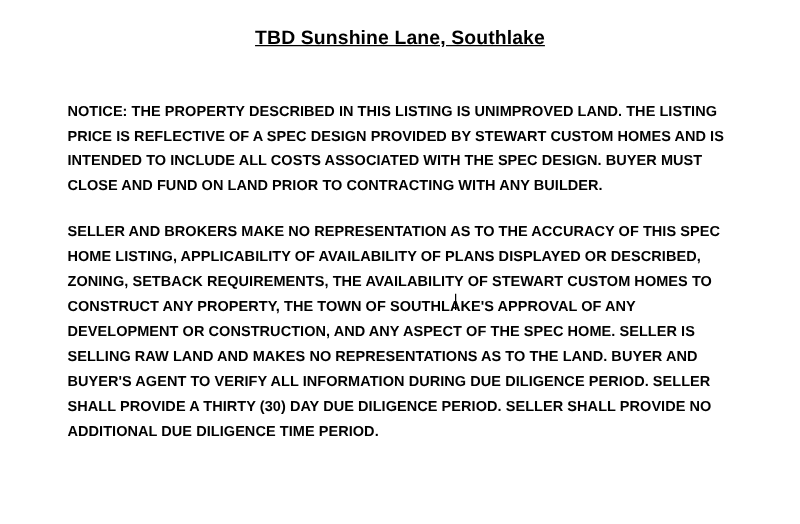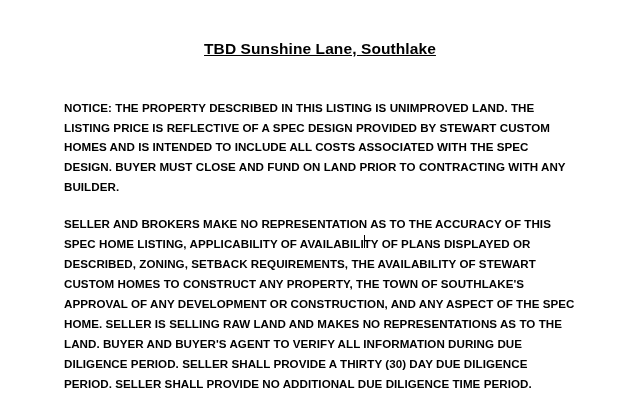--- a/index.html
+++ b/index.html
@@ -15,21 +15,21 @@
     overflow: hidden;
   }
   .page {
     position: relative;
     width: 640px;
     height: 419px;
     box-sizing: border-box;
     padding: 0 48px;
   }
   .title-block {
-    padding-top: 40px;
+    padding-top: 22px;
     text-align: center;
   }
   .doc-title {
     font-size: 15.5px;
     font-weight: bold;
     text-decoration: underline;
     letter-spacing: 0.1px;
     line-height: 1.2;
     margin: 0;
   }
@@ -42,21 +42,21 @@
     margin: 34px 0 0 0;
   }
   .body-block {
     margin-top: 39px;
   }
   .para {
     font-size: 11.6px;
     font-weight: bold;
     line-height: 1.72;
     letter-spacing: 0.05px;
-    margin: 16px;
+    margin: 6px;
     text-align: left;
   }
   .para + .para {
     margin-top: 17px;
   }
   .caret {
     position: absolute;
     left: 364px;
     top: 235px;
     width: 1px;

